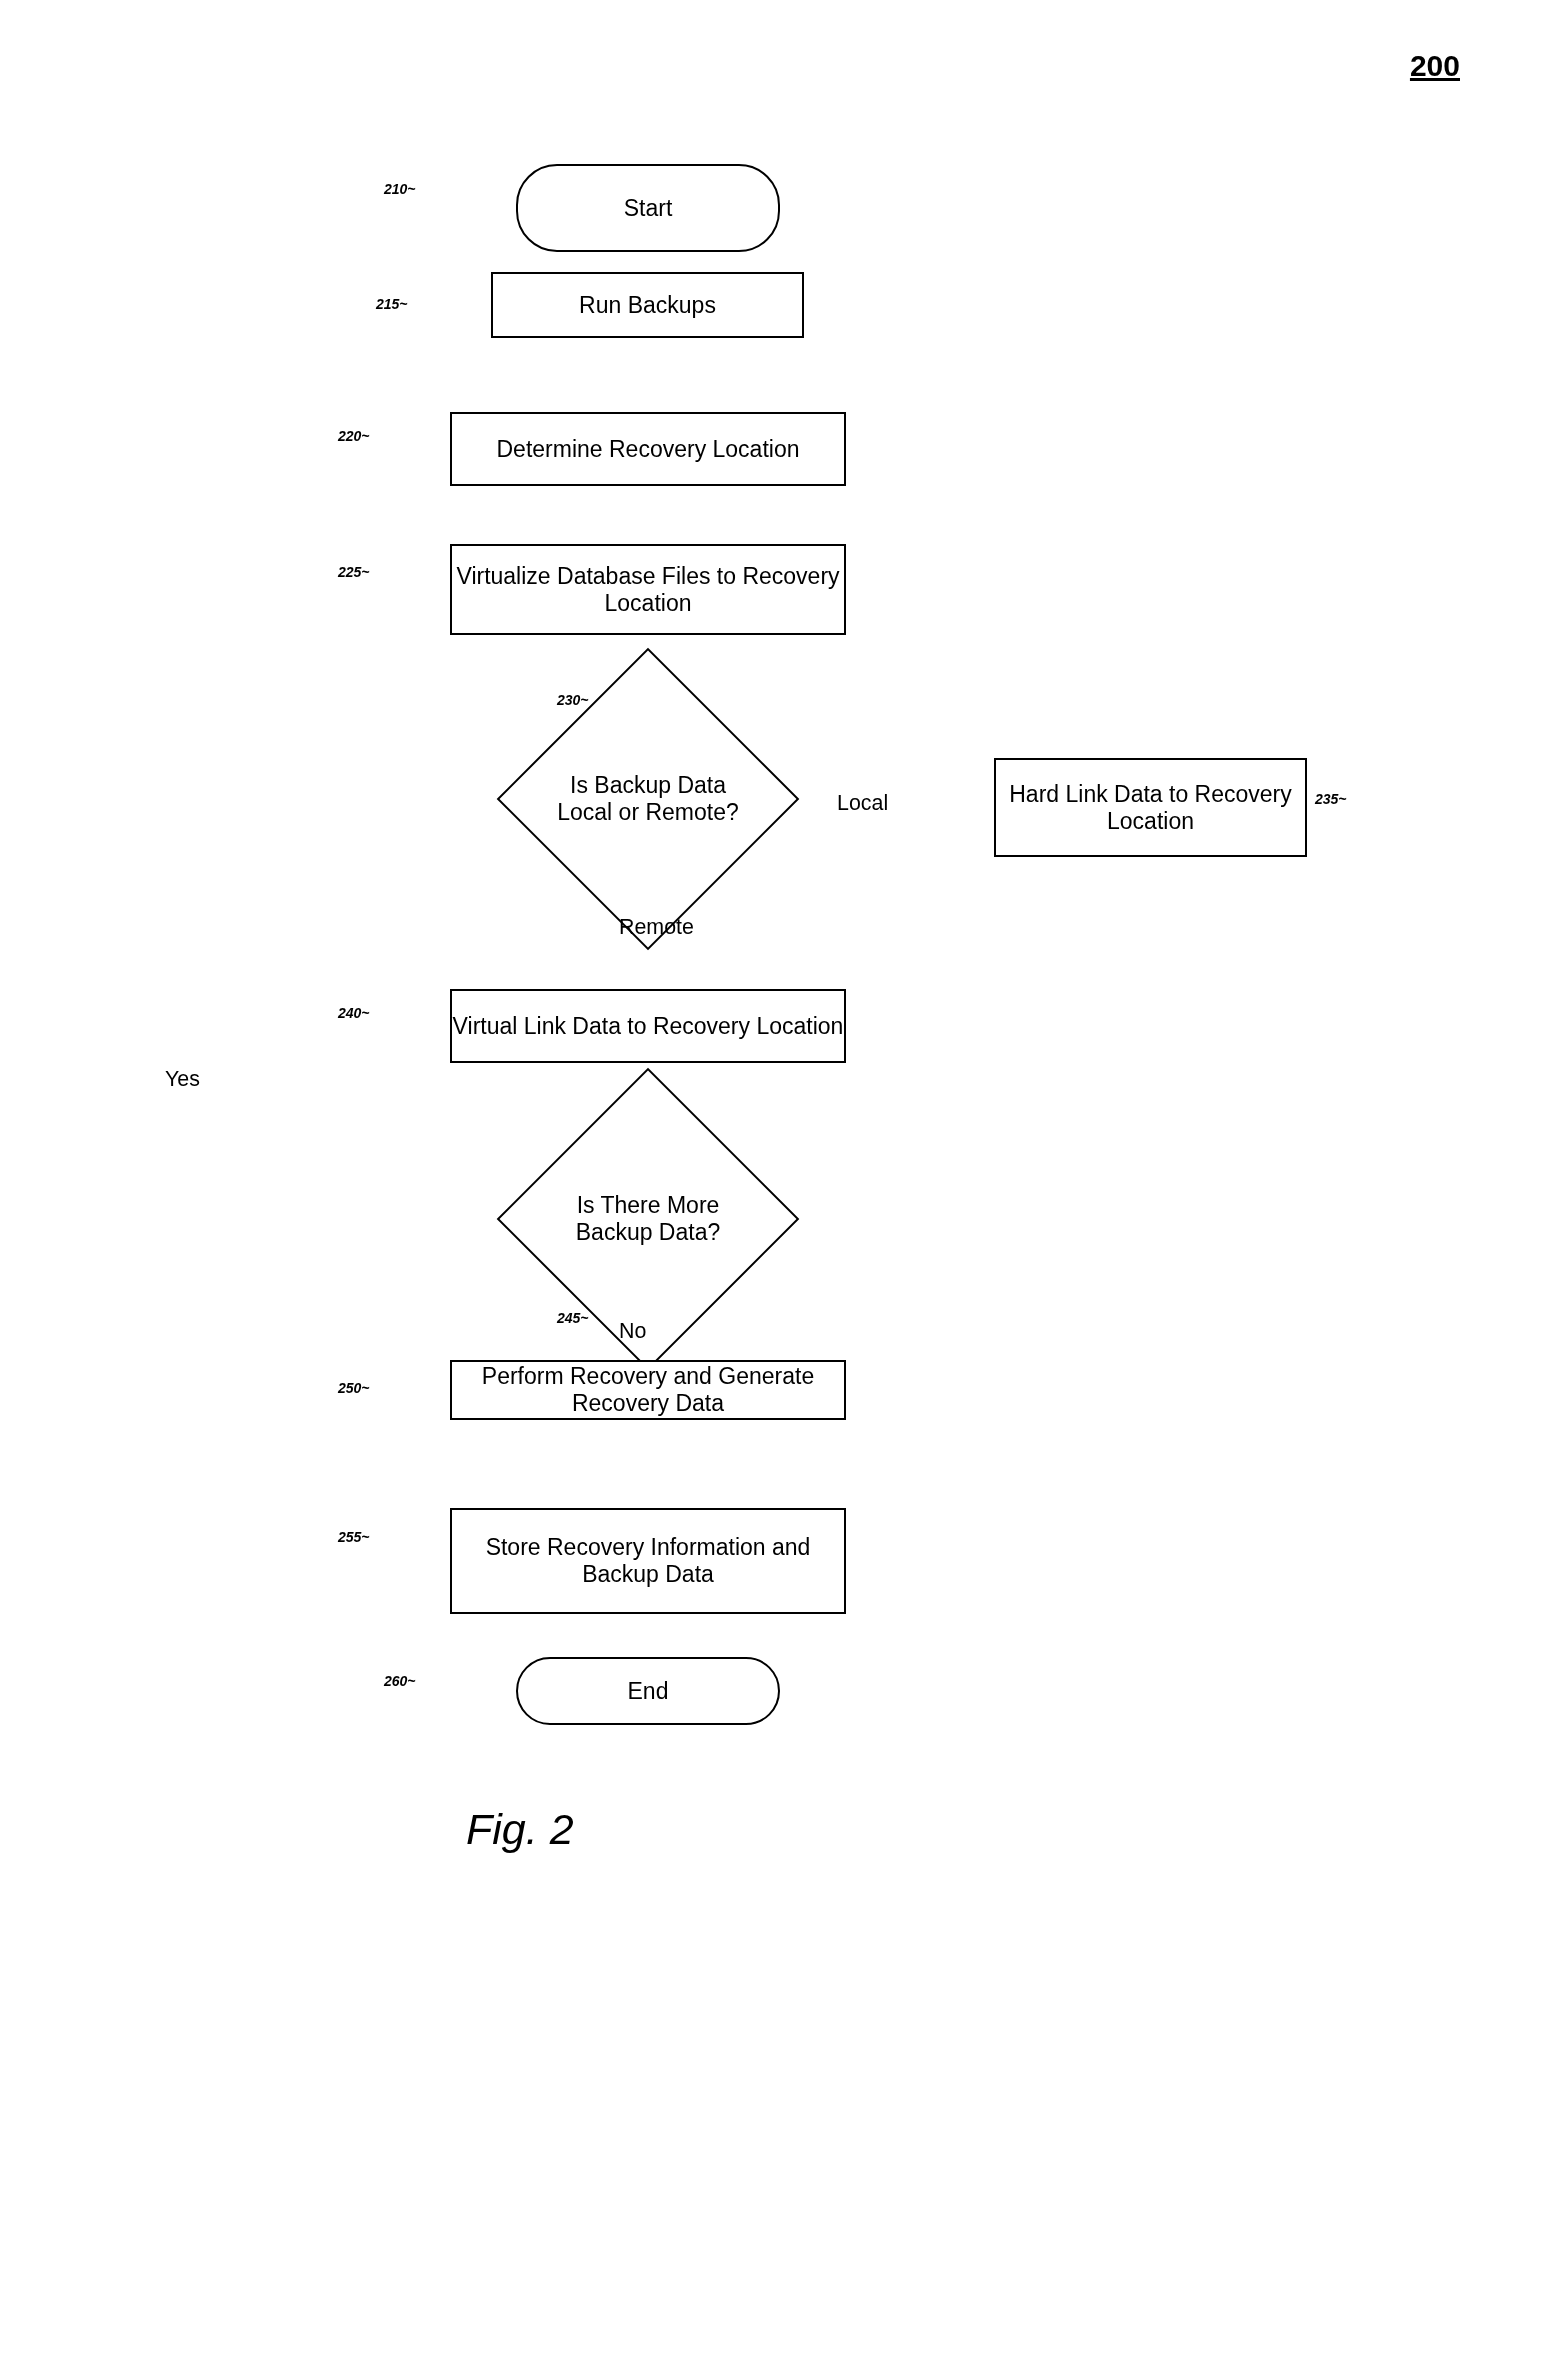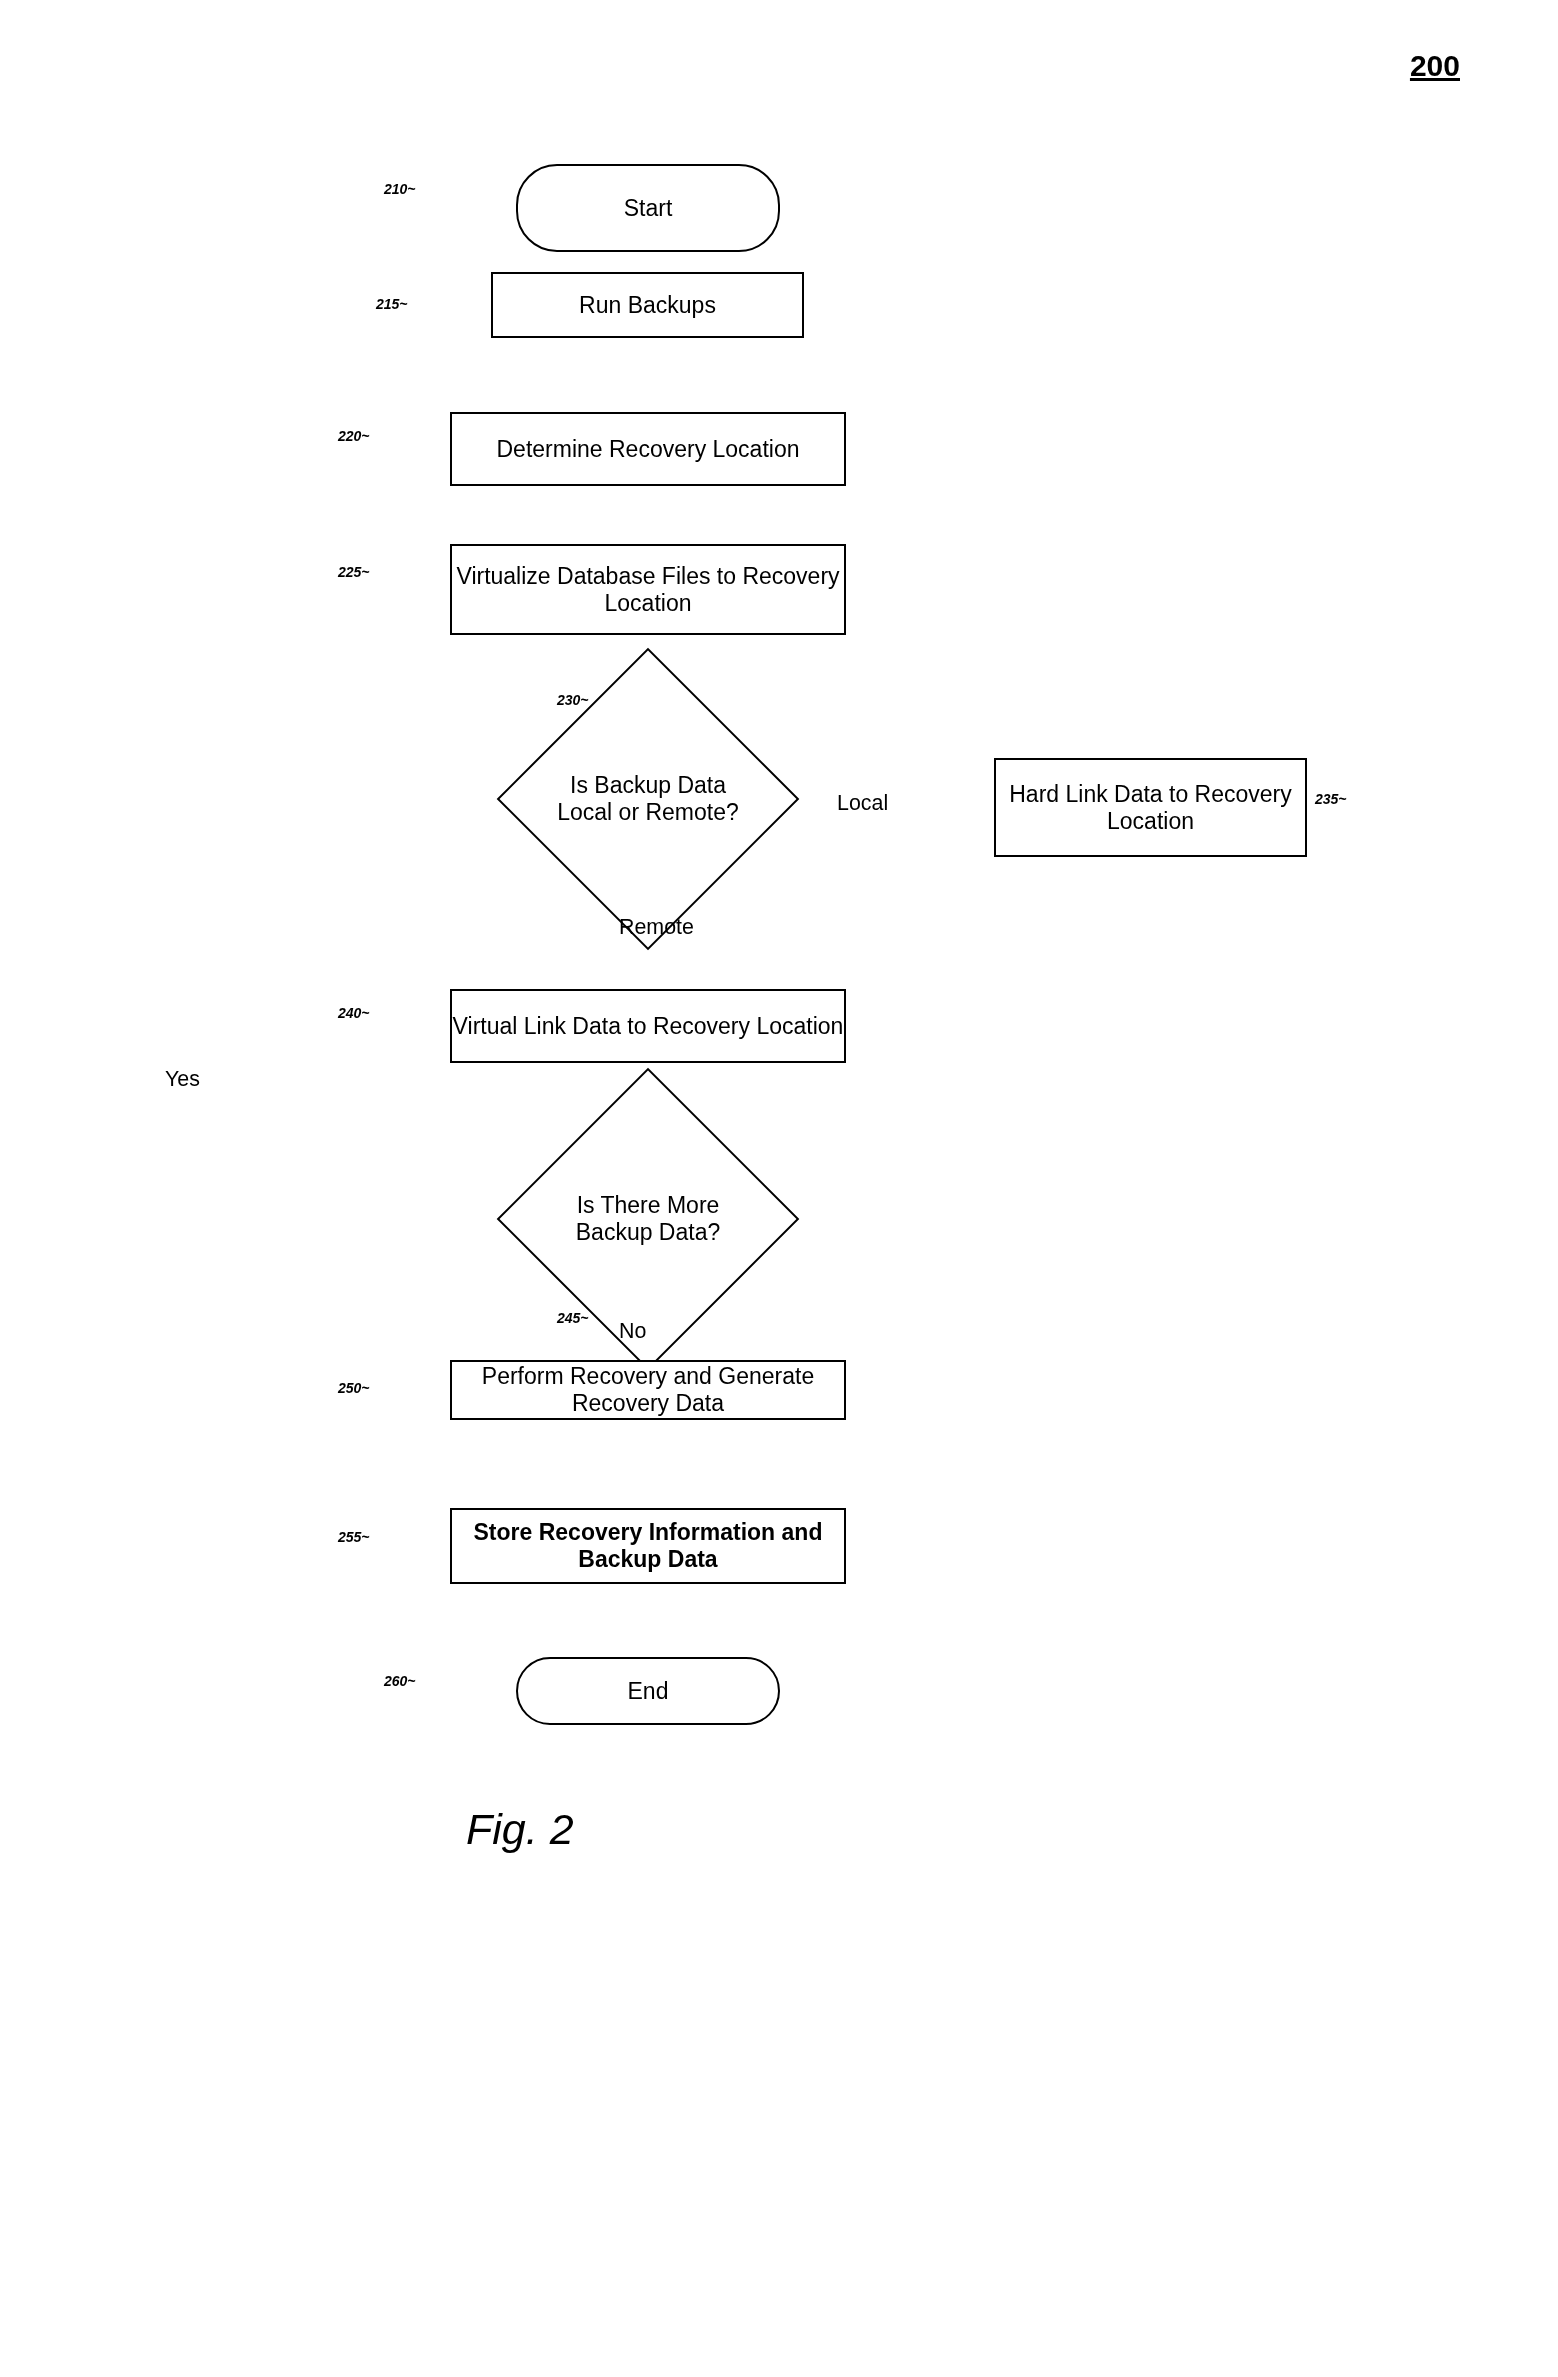--- a/index.html
+++ b/index.html
@@ -229,21 +229,21 @@
       <span>No</span>
     </div>
 
     <div class="shape rect" style="left:330px; top:1245px; width:396px; height:60px;">
       <span>Perform Recovery and Generate Recovery Data</span>
     </div>
     <div class="step-label" style="left:218px; top:1265px;">
       <span>250</span>~
     </div>
 
-    <div class="shape rect" style="left:330px; top:1393px; width:396px; height:76px;font-weight:bold;">
+    <div class="shape rect" style="left:330px; top:1393px; width:396px; height:106px;">
       <span>Store Recovery Information and Backup Data</span>
     </div>
     <div class="step-label" style="left:218px; top:1414px;">
       <span>255</span>~
     </div>
 
     <div class="shape rounded-rect" style="left:396px; top:1542px; width:264px; height:68px;">
       <span>End</span>
     </div>
     <div class="step-label" style="left:264px; top:1558px;">

